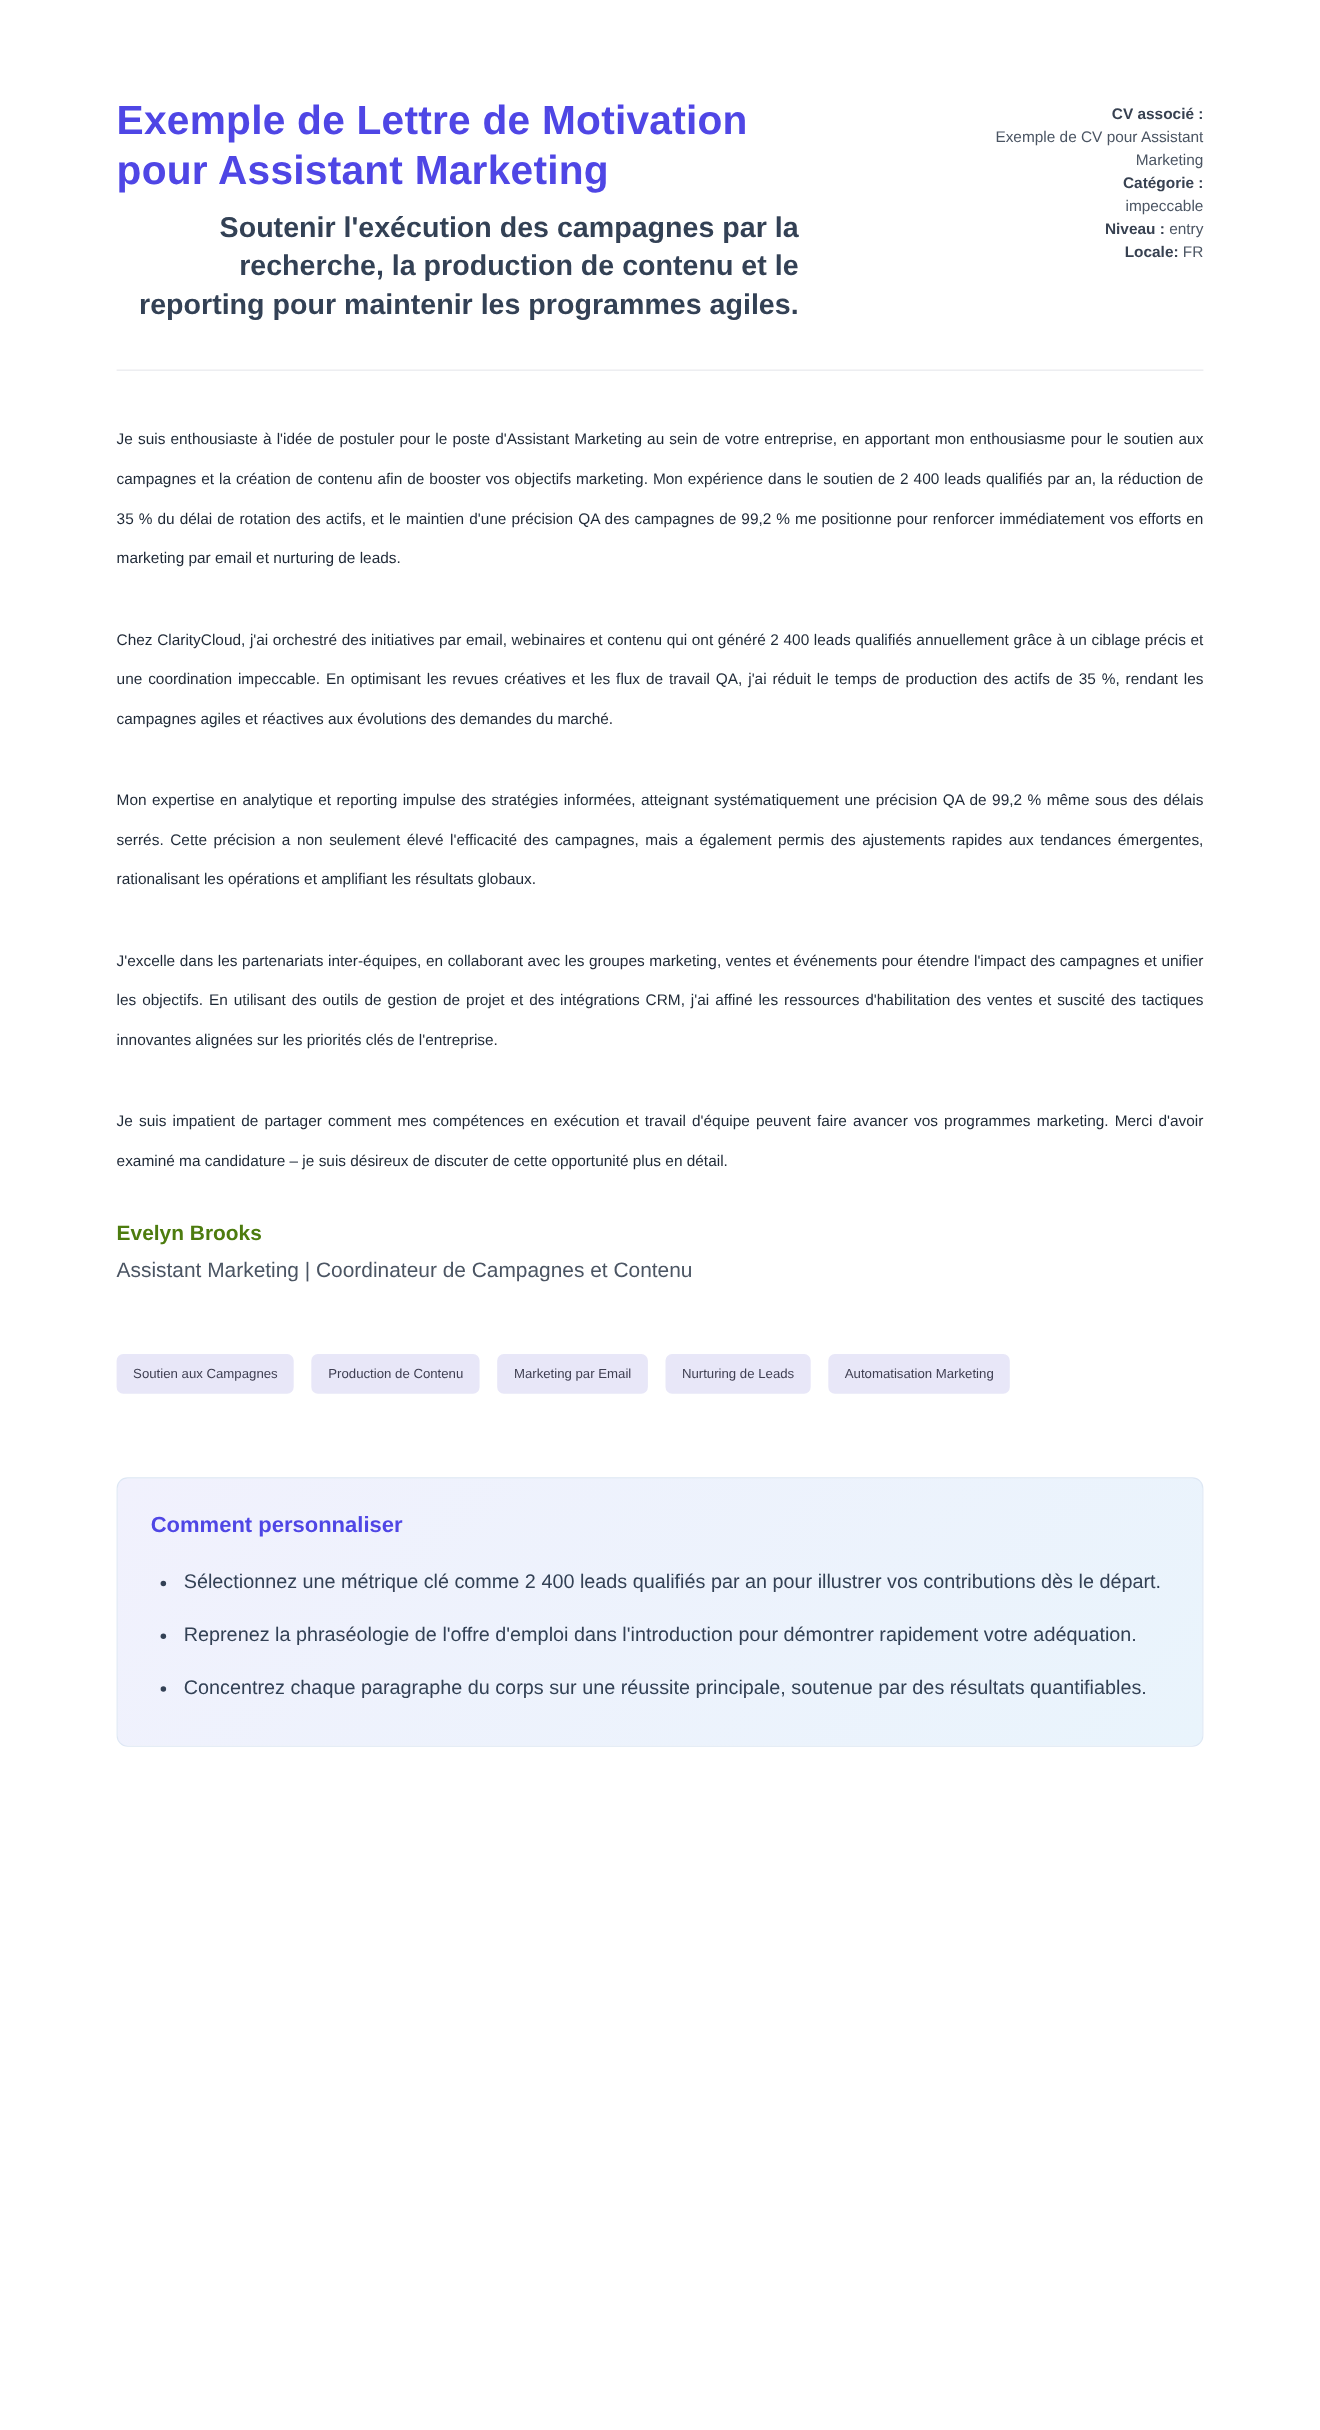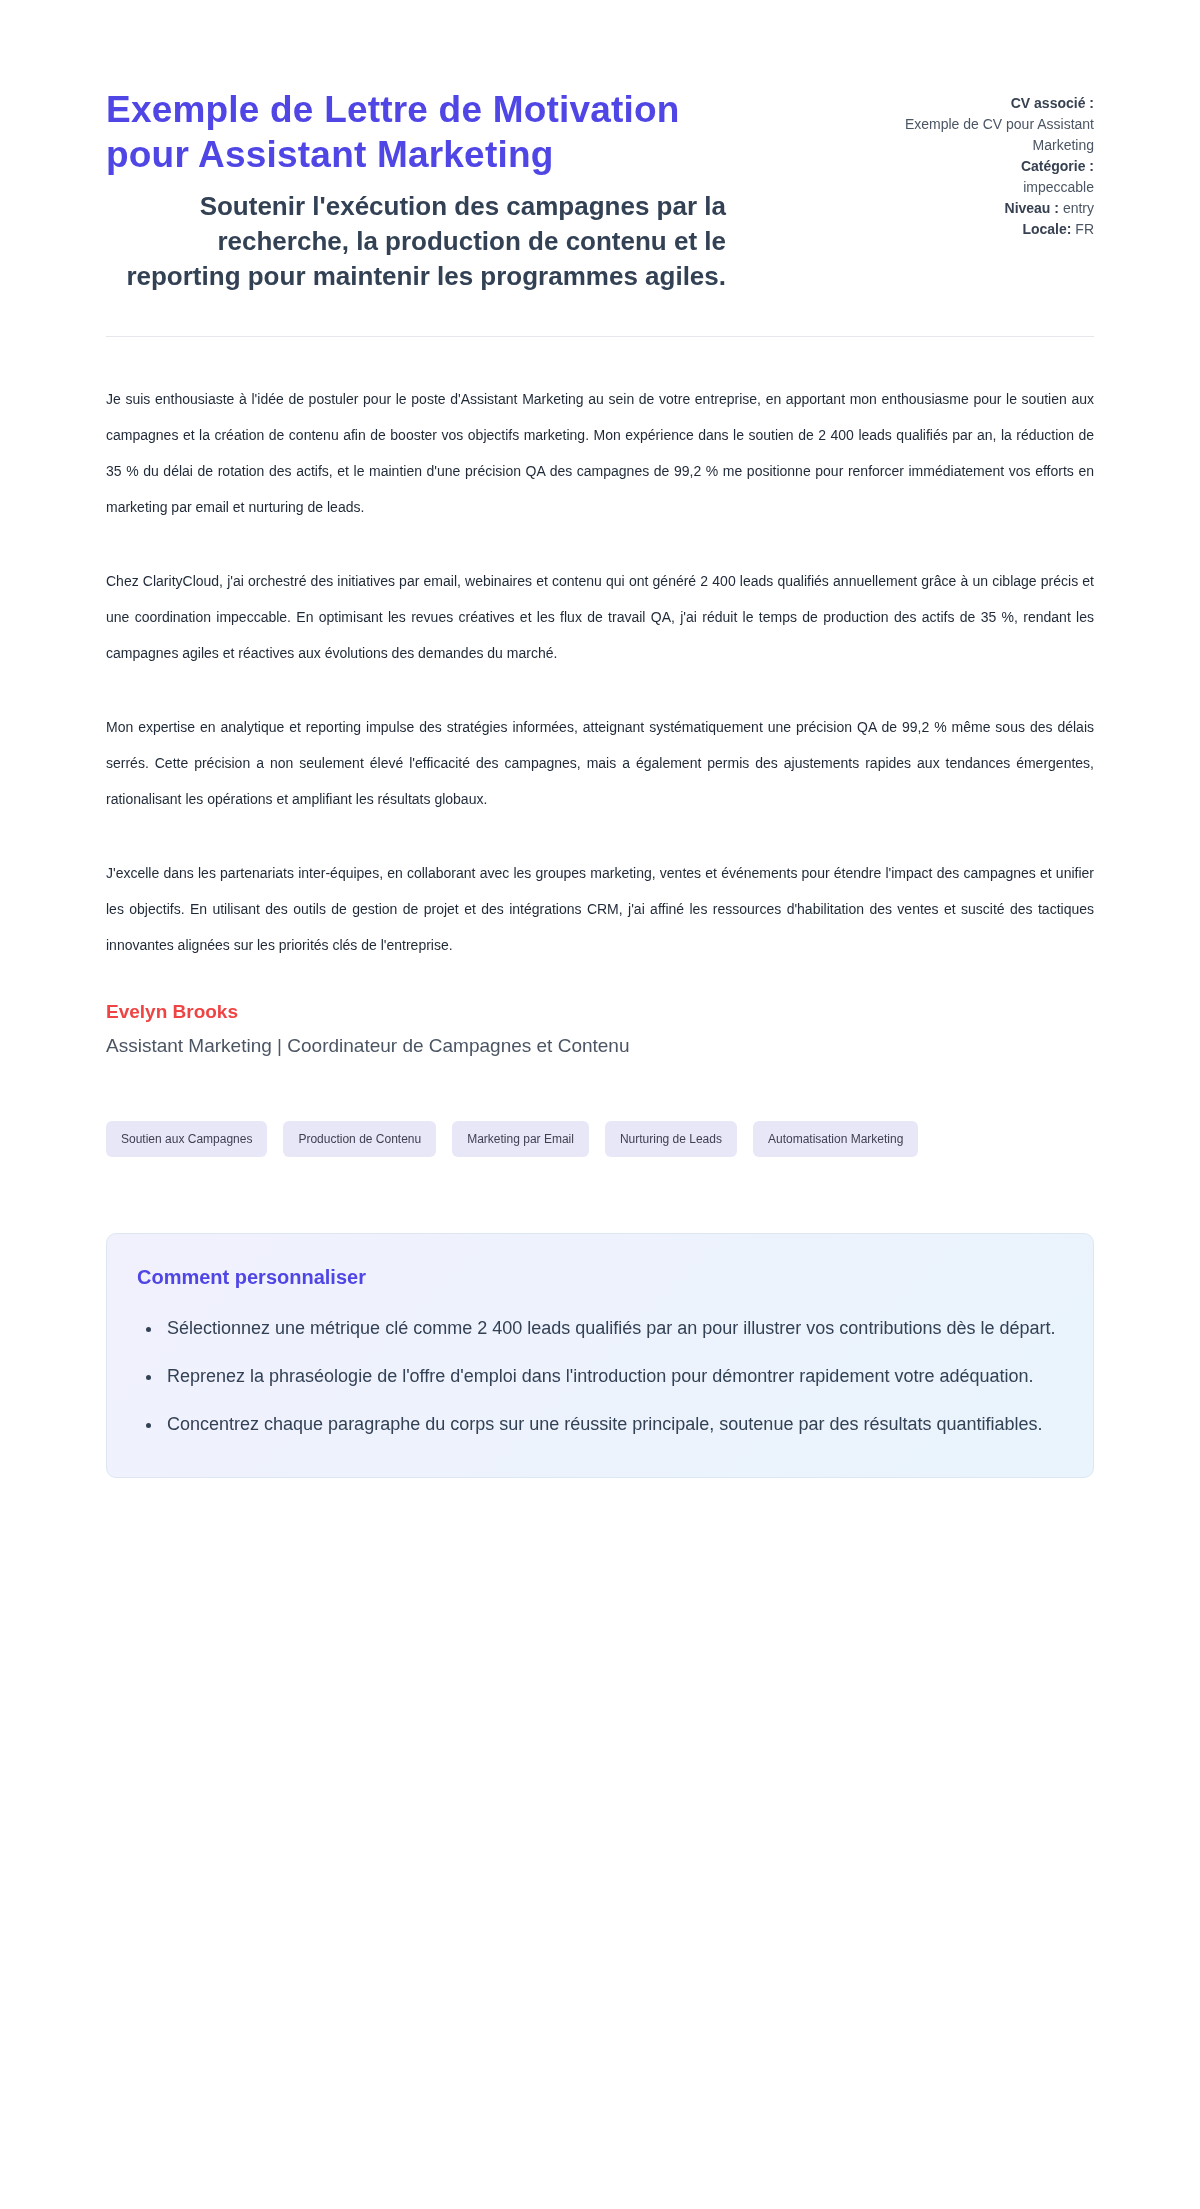--- a/index.html
+++ b/index.html
@@ -59,21 +59,21 @@
       font-size: 19px;
       margin-bottom: 28px;
     }
     .para {
       font-size: 14px;
       line-height: 36px;
       text-align: justify;
       margin-bottom: 38px;
     }
     .signature { margin-top: 36px; }
-    .sig-name { font-size: 19px; font-weight: 700; color: #ef4444; }
+    .sig-name { font-size: 19px; font-weight: 700; color: #4d7c0f; }
     .sig-role { margin-top: 12px; font-size: 19px; color: var(--signature_role, #4b5563); }
 
     
     .tags { margin-top: 64px; display: flex; flex-wrap: wrap; gap: 16px; }
     .tag {
       background: var(--tag_bg, #e8e7f8);
       color: var(--tag_text, #3f3f52);
       font-size: 12px;
       line-height: 1;
       padding: 12px 15px;
@@ -126,20 +126,21 @@
     </aside>
   </header>
 
   <hr class="divider">
 
   <main class="letter">
     <p class="para">Je suis enthousiaste à l'idée de postuler pour le poste d'Assistant Marketing au sein de votre entreprise, en apportant mon enthousiasme pour le soutien aux campagnes et la création de contenu afin de booster vos objectifs marketing. Mon expérience dans le soutien de 2 400 leads qualifiés par an, la réduction de 35 % du délai de rotation des actifs, et le maintien d'une précision QA des campagnes de 99,2 % me positionne pour renforcer immédiatement vos efforts en marketing par email et nurturing de leads.</p>
     <p class="para">Chez ClarityCloud, j'ai orchestré des initiatives par email, webinaires et contenu qui ont généré 2 400 leads qualifiés annuellement grâce à un ciblage précis et une coordination impeccable. En optimisant les revues créatives et les flux de travail QA, j'ai réduit le temps de production des actifs de 35 %, rendant les campagnes agiles et réactives aux évolutions des demandes du marché.</p>
     <p class="para">Mon expertise en analytique et reporting impulse des stratégies informées, atteignant systématiquement une précision QA de 99,2 % même sous des délais serrés. Cette précision a non seulement élevé l'efficacité des campagnes, mais a également permis des ajustements rapides aux tendances émergentes, rationalisant les opérations et amplifiant les résultats globaux.</p>
     <p class="para">J'excelle dans les partenariats inter-équipes, en collaborant avec les groupes marketing, ventes et événements pour étendre l'impact des campagnes et unifier les objectifs. En utilisant des outils de gestion de projet et des intégrations CRM, j'ai affiné les ressources d'habilitation des ventes et suscité des tactiques innovantes alignées sur les priorités clés de l'entreprise.</p>
+    <p class="para">Je suis impatient de partager comment mes compétences en exécution et travail d'équipe peuvent faire avancer vos programmes marketing. Merci d'avoir examiné ma candidature – je suis désireux de discuter de cette opportunité plus en détail.</p>
 
     <div class="signature">
       <p class="sig-name">Evelyn Brooks</p>
       <p class="sig-role">Assistant Marketing | Coordinateur de Campagnes et Contenu</p>
     </div>
   </main>
 
   <section class="tags">
     <span class="tag">Soutien aux Campagnes</span>
     <span class="tag">Production de Contenu</span>

